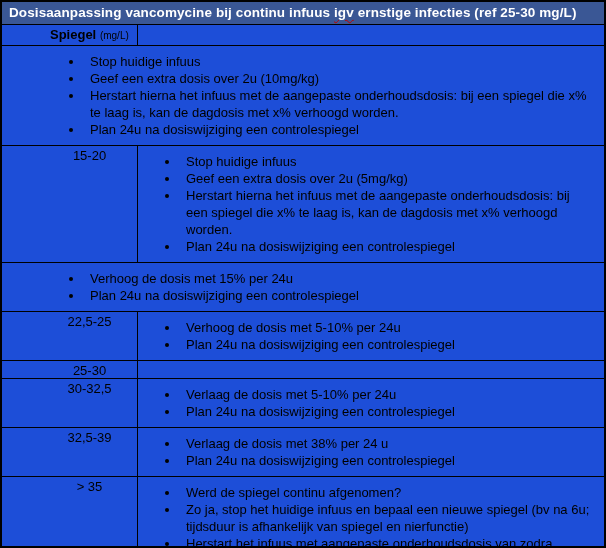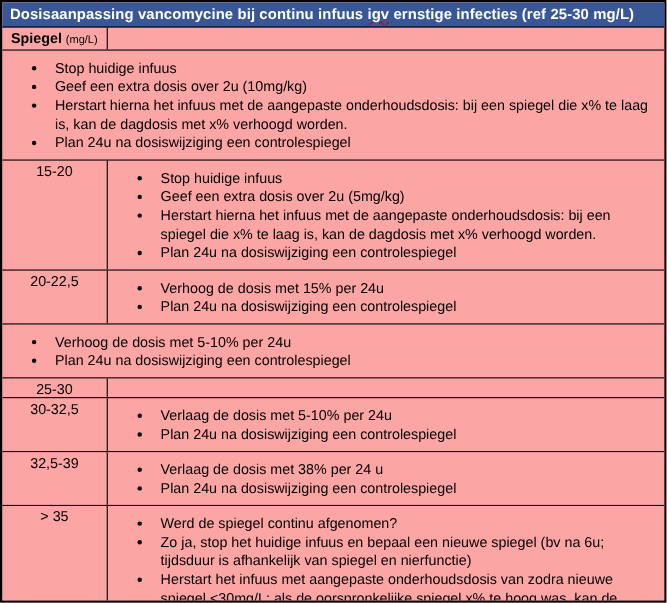--- a/index.html
+++ b/index.html
@@ -4,40 +4,40 @@
 <style>
   html, body { margin: 0; padding: 0; background: #ffffff; }
   body { font-family: "Liberation Sans", sans-serif; font-size: 13px; color: #000; }
 
   .doc-table {
     width: 606px;
     height: 548px;
     box-sizing: border-box;
     border: 2px solid #000;
     margin: 0;
-    background: #fca5a5;
+    background: #1d4ed8;
     overflow: hidden;
   }
 
   .title-row {
     background: #3a5795;
     color: #ffffff;
     font-weight: bold;
     font-size: 13.5px;
     padding: 3px 7px 4px 7px;
     white-space: pre-wrap;
     border-bottom: 1px solid #000;
     letter-spacing: 0.1px;
   }
   .title-row .flagged {
     text-decoration: underline wavy #c00000 1px;
     text-underline-offset: 2px;
   }
 
-  .row { display: flex; border-bottom: 1px solid #000; }
+  .row { display: flex; border-bottom: 1px solid #000; padding-left: 40px; }
   .row:last-child { border-bottom: none; }
 
   .col1 {
     width: 96px;
     flex: 0 0 96px;
     box-sizing: border-box;
     border-right: 1px solid #000;
     text-align: center;
     padding-top: 2px;
   }
@@ -96,32 +96,32 @@
       <ul class="actions">
             <li>Stop huidige infuus</li>
             <li>Geef een extra dosis over 2u (5mg/kg)</li>
             <li>Herstart hierna het infuus met de aangepaste onderhoudsdosis: bij een spiegel die x% te laag is, kan de dagdosis met x% verhoogd worden.</li>
             <li>Plan 24u na dosiswijziging een controlespiegel</li>
           </ul>
     </div>
   </div>
 
   <div class="row">
-    <div class="col1">
-      <span>20-22,5</span>
-    </div>
     <div class="col2">
       <ul class="actions">
             <li>Verhoog de dosis met 15% per 24u</li>
             <li>Plan 24u na dosiswijziging een controlespiegel</li>
           </ul>
     </div>
   </div>
 
   <div class="row">
+    <div class="col1">
+      <span>22,5-25</span>
+    </div>
     <div class="col2">
       <ul class="actions">
             <li>Verhoog de dosis met 5-10% per 24u</li>
             <li>Plan 24u na dosiswijziging een controlespiegel</li>
           </ul>
     </div>
   </div>
 
   <div class="row">
     <div class="col1">

